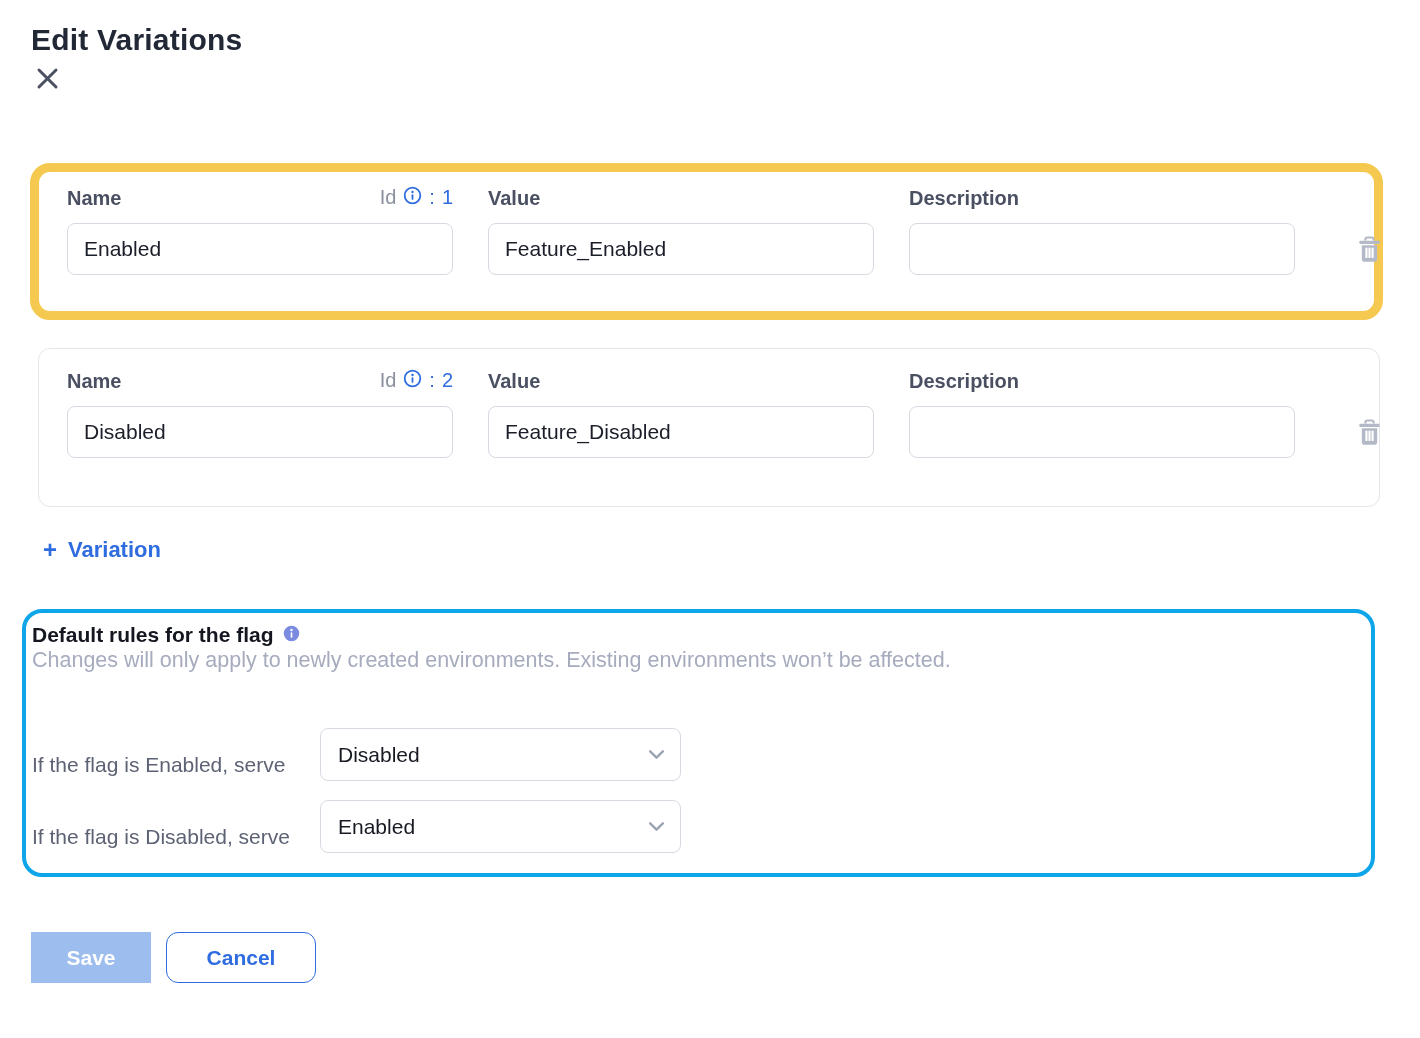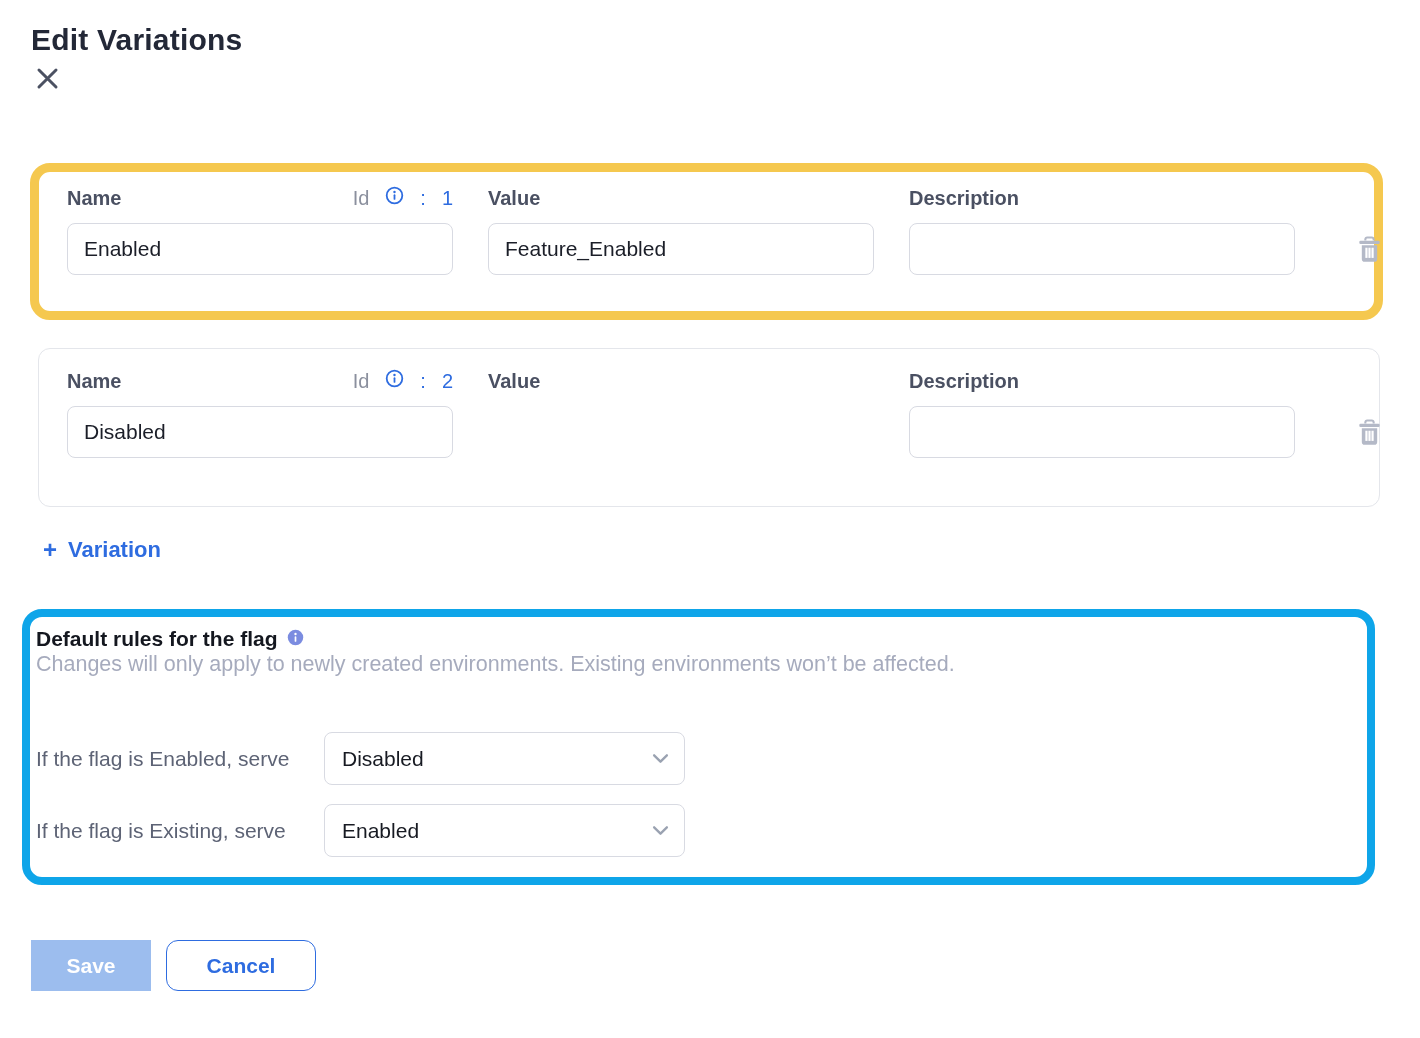--- a/index.html
+++ b/index.html
@@ -31,21 +31,21 @@
     border: 1px solid #e4e6eb;
     border-radius: 12px;
     background: #fff;
     padding: 18px 27px 48px 28px;
   }
 
   .fields-row { display: flex; align-items: flex-start; }
   .field { width: 386px; margin-right: 35px; flex: 0 0 386px; }
   .field-label-row { display: flex; justify-content: space-between; align-items: center; height: 28px; margin-bottom: 11px; }
   .field-label { font-size: 20px; font-weight: 600; color: #4a5062; }
-  .id-group { display: flex; align-items: center; gap: 16px; font-size: 20px; }
+  .id-group { display: flex; align-items: flex-start; gap: 7px; font-size: 20px; }
   .id-label { color: #8b909e; font-weight: 500; }
   .id-blue { color: #2e6ce0; font-weight: 500; }
   .text-input {
     width: 100%; height: 52px;
     border: 1px solid #d8dae2; border-radius: 8px;
     padding: 0 16px;
     font-size: 21px; color: #1b1e28;
     font-family: "Liberation Sans", sans-serif;
     background: #fff; outline: none;
   }
@@ -56,29 +56,29 @@
     display: flex; align-items: center; gap: 11px;
     margin: 30px 0 0 43px;
     color: #2e6ce0; font-size: 22px; font-weight: 700;
     cursor: pointer; width: max-content;
   }
   .add-plus { font-size: 24px; font-weight: 700; line-height: 22px; }
 
   
   .rules-box {
     margin: 46px 45px 0 22px;
-    border: 8px solid #0ea5e9;
+    border: 4px solid #0ea5e9;
     border-radius: 20px;
     padding: 10px 20px 20px 6px;
     background: #fff;
   }
   .rules-title-row { display: flex; align-items: center; gap: 9px; }
   .rules-title { font-size: 21px; font-weight: 700; color: #14171f; }
   .rules-note { font-size: 21.5px; color: #a6abbd; line-height: 27px; }
-  .rule-row { display: flex; align-items: center; margin-top: 54px; }
+  .rule-row { display: flex; align-items: flex-end; margin-top: 54px; }
   .rule-row + .rule-row { margin-top: 19px; }
   .rule-label { width: 288px; flex: 0 0 288px; font-size: 21px; color: #5d6375; line-height: 32px; padding-top: 1px; }
   .select {
     width: 361px; height: 53px;
     border: 1px solid #d8dae2; border-radius: 8px;
     display: flex; align-items: center; justify-content: space-between;
     padding: 0 15px 0 17px;
     cursor: pointer; background: #fff;
   }
   .select-value { font-size: 21px; color: #171a22; }
@@ -182,20 +182,21 @@
           <span class="id-blue">:</span>
           <span class="id-blue">2</span>
         </span>
       </div>
       <input class="text-input" type="text" value="Disabled" style="">
     </div>
     <div class="field">
       <div class="field-label-row">
         <span class="field-label">Value</span>
       </div>
+      <input class="text-input" type="text" value="Feature_Disabled" style="">
     </div>
     <div class="field">
       <div class="field-label-row">
         <span class="field-label">Description</span>
       </div>
       <input class="text-input" type="text" value="" style="">
     </div>
     <button class="trash-btn">
       <span>
         <svg width="25" height="27" viewBox="0 0 24 26">
@@ -235,21 +236,21 @@
       <span class="select-value">Disabled</span>
       <span>
         <svg width="17" height="11" viewBox="0 0 16 10">
             <path d="M2 2 L8 8 L14 2" fill="none" stroke="#9aa2b1" stroke-width="2.2" stroke-linecap="round" stroke-linejoin="round"></path>
           </svg>
       </span>
     </div>
   </div>
 
   <div class="rule-row">
-    <div class="rule-label">If the flag is Existing, serve</div>
+    <div class="rule-label">If the flag is Disabled, serve</div>
     <div class="select">
       <span class="select-value">Enabled</span>
       <span>
         <svg width="17" height="11" viewBox="0 0 16 10">
             <path d="M2 2 L8 8 L14 2" fill="none" stroke="#9aa2b1" stroke-width="2.2" stroke-linecap="round" stroke-linejoin="round"></path>
           </svg>
       </span>
     </div>
   </div>
 </div>

